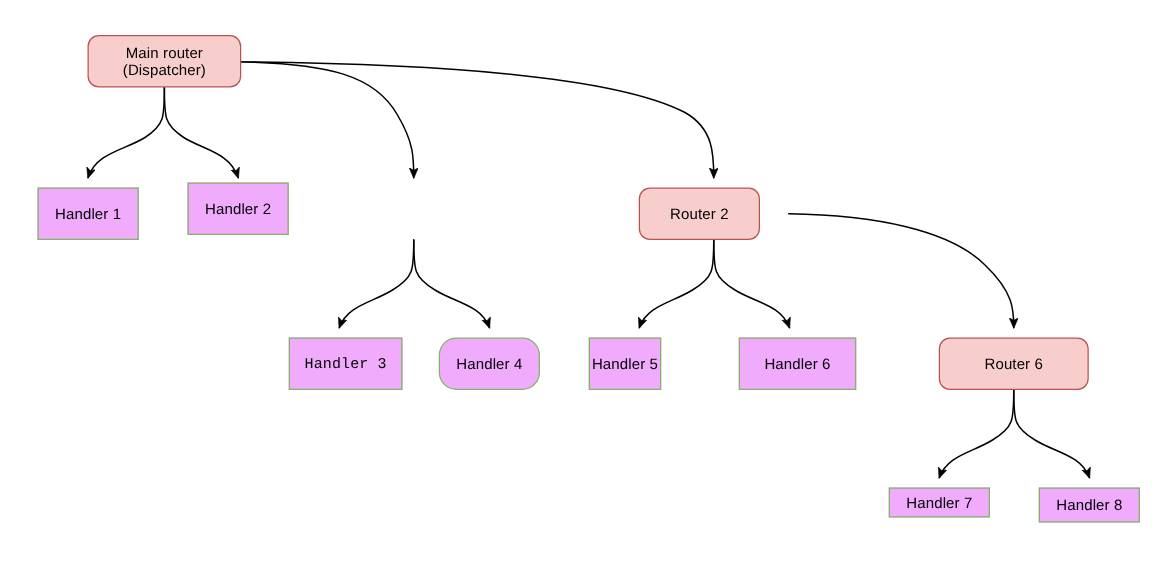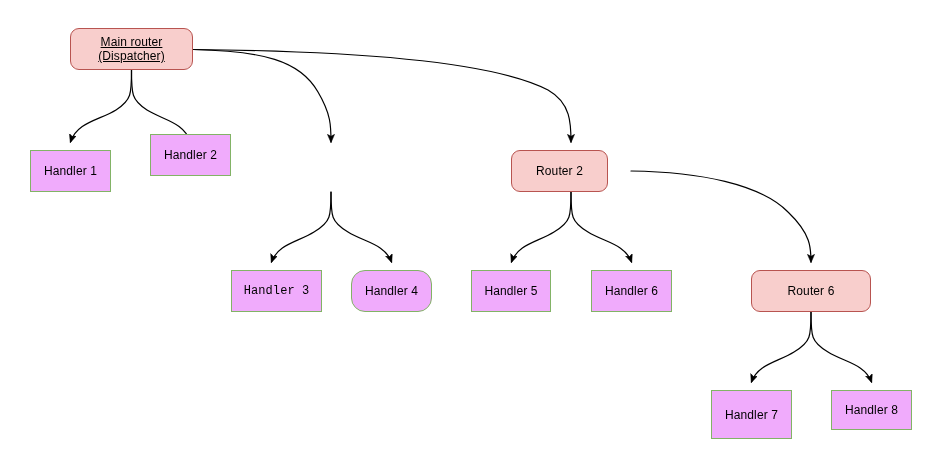--- a/index.html
+++ b/index.html
@@ -86,59 +86,59 @@
       <path d="M 571,192 C 571,216 571,222 588,232 C 604,242 625,244 631.5,262" marker-end="url(#arrowhead)"></path>
 
       <path d="M 631,171 C 700,172 760,184 788,212 C 811,234 811,248 811,262" marker-end="url(#arrowhead)"></path>
 
       <path d="M 811,312 C 811,336 811,342 794,352 C 778,362 758,364 751.5,382" marker-end="url(#arrowhead)"></path>
 
       <path d="M 811,312 C 811,336 811,342 828,352 C 844,362 865,364 871.5,382" marker-end="url(#arrowhead)"></path>
     </g>
   </svg>
 
-  <div class="node router" style="left:70px;  top:28px;  width:123px; height:42px;text-decoration:underline;">
+  <div class="node router" style="left:70px;  top:28px;  width:123px; height:42px;">
     <span class="node-label">Main router
 (Dispatcher)</span>
   </div>
 
   <div class="node handler" style="left:30px;  top:150px; width:81px;  height:42px;">
     <span class="node-label">Handler 1</span>
   </div>
 
-  <div class="node handler" style="left:150px; top:134px; width:81px;  height:42px;">
+  <div class="node handler" style="left:150px; top:146px; width:81px;  height:42px;">
     <span class="node-label">Handler 2</span>
   </div>
 
 
   <div class="node router" style="left:511px; top:150px; width:97px; height:42px;">
     <span class="node-label">Router 2</span>
   </div>
 
   <div class="node handler" style="left:231px; top:270px; width:91px;  height:42px;font-family:Liberation Mono, monospace;">
     <span class="node-label">Handler 3</span>
   </div>
 
   <div class="node handler" style="left:351px; top:270px; width:81px;  height:42px;border-radius:14px;">
     <span class="node-label">Handler 4</span>
   </div>
 
-  <div class="node handler" style="left:471px; top:270px; width:80px;  height:42px;">
+  <div class="node handler" style="left:471px; top:270px; width:58px;  height:42px;">
     <span class="node-label">Handler 5</span>
   </div>
 
-  <div class="node handler" style="left:591px; top:270px; width:81px;  height:42px;text-align:right;">
+  <div class="node handler" style="left:591px; top:270px; width:94px;  height:42px;text-align:right;">
     <span class="node-label">Handler 6</span>
   </div>
 
   <div class="node router" style="left:751px; top:270px; width:120px; height:42px;">
     <span class="node-label">Router 6</span>
   </div>
 
-  <div class="node handler" style="left:711px; top:390px; width:81px;  height:49px;">
+  <div class="node handler" style="left:711px; top:390px; width:81px;  height:24px;">
     <span class="node-label">Handler 7</span>
   </div>
 
-  <div class="node handler" style="left:831px; top:390px; width:81px;  height:40px;text-align:right;">
+  <div class="node handler" style="left:831px; top:390px; width:81px;  height:28px;text-align:right;">
     <span class="node-label">Handler 8</span>
   </div>
 
 </div>
 
 </body></html>

